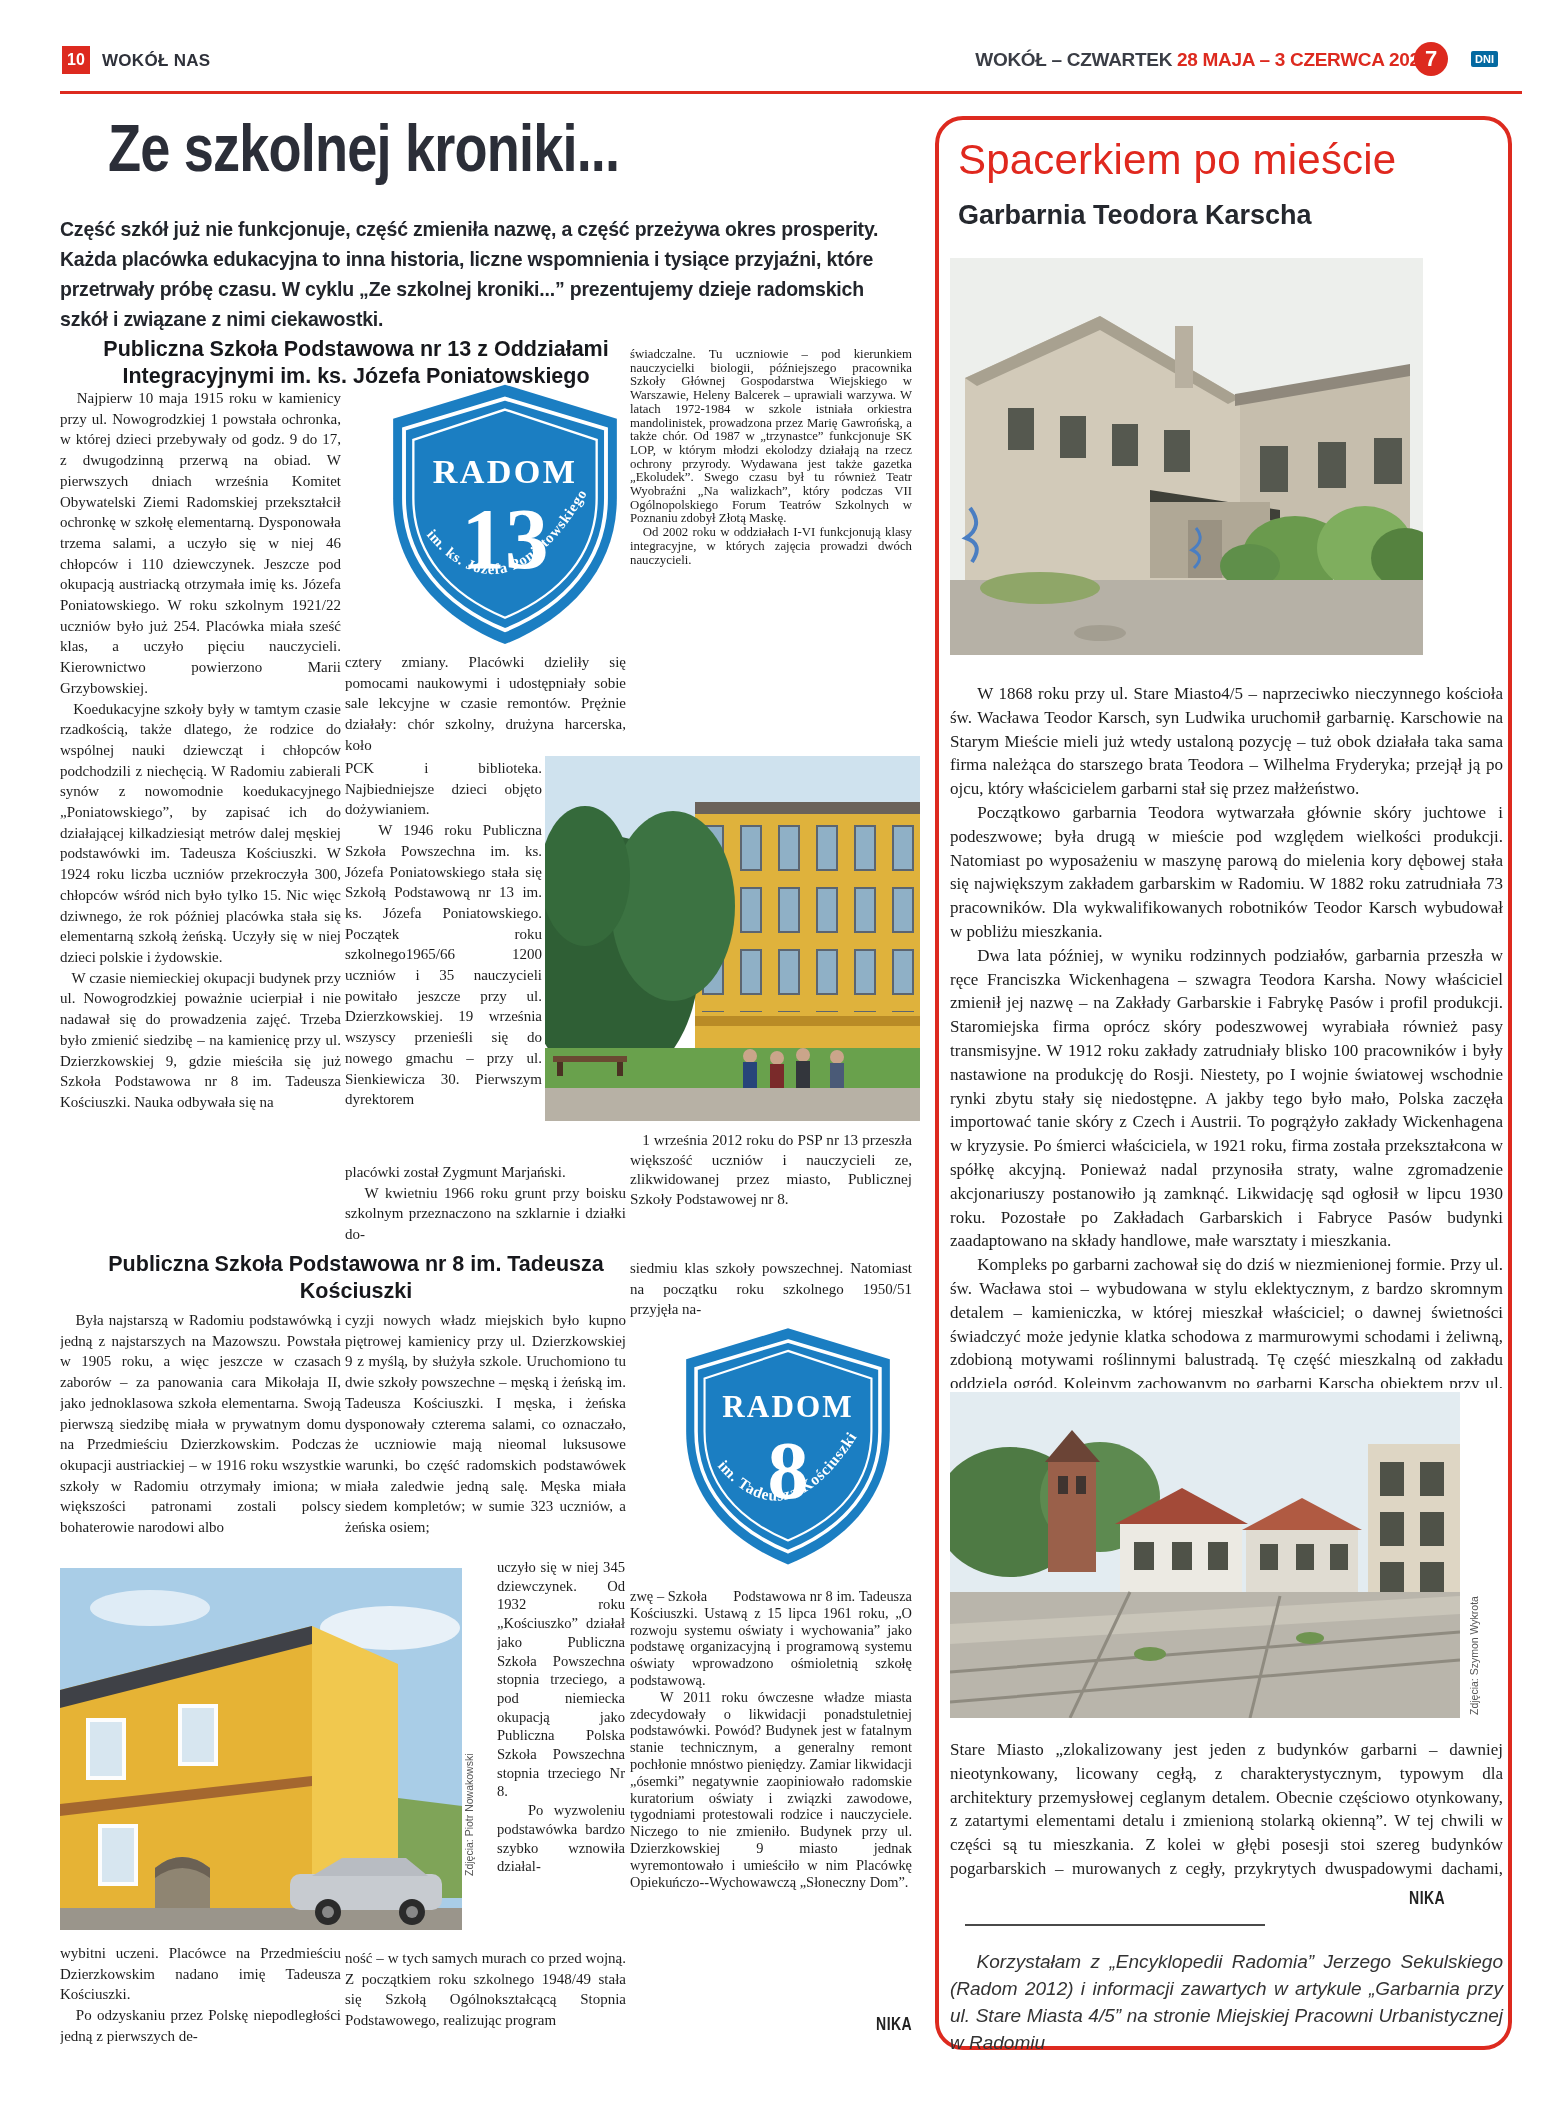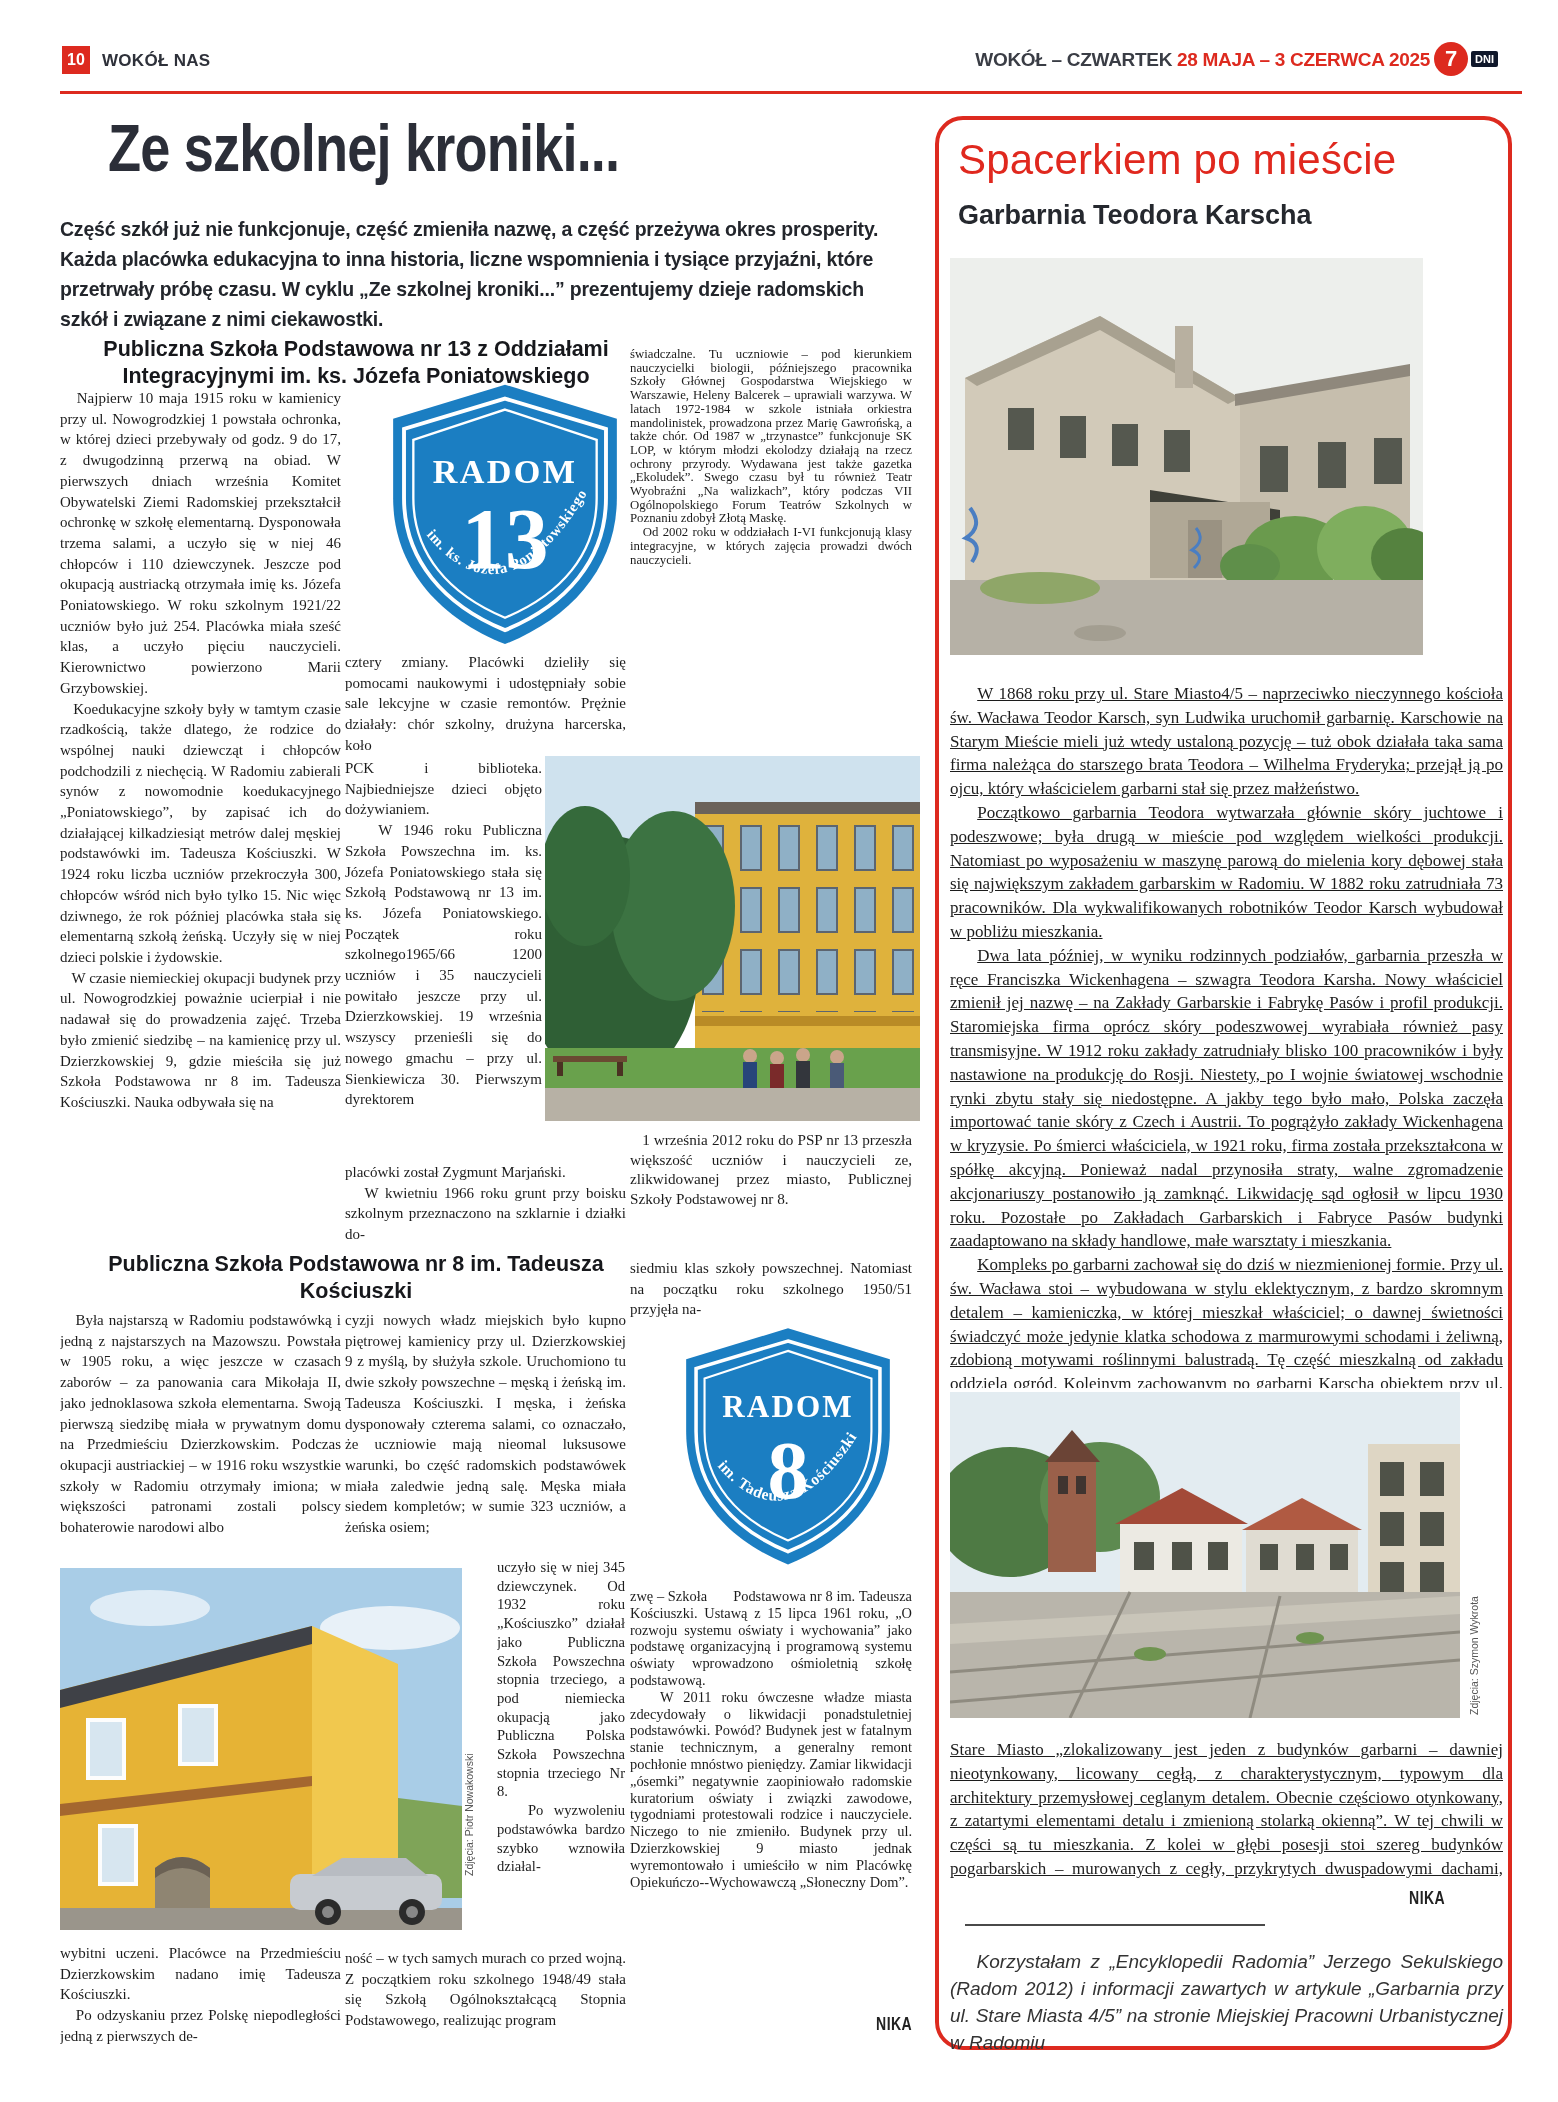--- a/index.html
+++ b/index.html
@@ -8,21 +8,21 @@
   .abs{position:absolute;}
   
   .pagenum{left:62px;top:46px;width:28px;height:28px;background:#dd2a1f;color:#fff;
            font:bold 16px "Liberation Sans",sans-serif;display:flex;align-items:center;justify-content:center;}
   .section{left:102px;top:51px;font:bold 17px "Liberation Sans",sans-serif;color:#2e313a;letter-spacing:.3px;}
   .dateline{right:128px;top:49px;font:bold 19px "Liberation Sans",sans-serif;letter-spacing:-.3px;white-space:nowrap;}
   .dateline .d1{color:#3a3d45;} .dateline .d2{color:#dd2a1f;}
   .logo7{right:60px;top:42px;display:flex;align-items:center;gap:3px;}
   .logo7 .circ{width:34px;height:34px;border-radius:50%;background:#dd2a1f;color:#fff;
                font:bold 22px "Liberation Sans",sans-serif;display:flex;align-items:center;justify-content:center;}
-  .logo7 .dni{background:#0f172a;color:#fff;font:bold 11px "Liberation Sans",sans-serif;padding:2px 4px;border-radius:2px;}
+  .logo7 .dni{background:#0369a1;color:#fff;font:bold 11px "Liberation Sans",sans-serif;padding:2px 4px;border-radius:2px;margin-left:20px;}
   .toprule{left:60px;top:91px;width:1462px;height:3px;background:#dd2a1f;}
   
   .headline{left:108px;top:110px;width:740px;font:bold 66px "Liberation Sans",sans-serif;color:#2b2e38;
             transform:scaleX(.82);transform-origin:0 50%;white-space:nowrap;letter-spacing:-1px;}
   .lead{left:60px;top:214px;width:898px;font:bold 20.5px "Liberation Sans",sans-serif;color:#23262c;
         line-height:30px;transform:scaleX(.95);transform-origin:0 0;letter-spacing:-.2px;text-align:left;}
   .art-head{font:bold 21.5px "Liberation Sans",sans-serif;color:#17181c;text-align:center;line-height:27px;}
   .coltext{font-family:"Liberation Serif",serif;text-align:justify;white-space:pre-wrap;overflow:hidden;color:#1c1c1c;}
   .body-m{font-size:15px;line-height:20.7px;}
   .body-m2{font-size:14.4px;line-height:16.8px;}
@@ -31,21 +31,21 @@
   .caption{font-size:15.2px;line-height:19.5px;}
   .nika{font:bold 18px "Liberation Sans",sans-serif;color:#222;transform:scaleX(.78);transform-origin:100% 0;
         text-align:right;letter-spacing:.5px;}
   .vcredit{writing-mode:vertical-rl;transform:rotate(180deg);font:10.5px "Liberation Sans",sans-serif;color:#555;
            text-align:center;}
   
   .sbox{left:935px;top:116px;width:569px;height:1926px;border:4px solid #dd2a1f;border-radius:28px;background:#fff;}
   .kicker{left:958px;top:136px;width:540px;font:42px "Liberation Sans",sans-serif;color:#e0281e;letter-spacing:.2px;}
   .sbtitle{left:958px;top:200px;width:540px;font:bold 27px "Liberation Sans",sans-serif;color:#25282e;}
   .sbtext{font-family:"Liberation Serif",serif;font-size:17px;line-height:23.8px;text-align:justify;color:#1c1c1c;}
-  .sbtext p{margin:0;text-indent:1.6em;text-decoration:underline;}
+  .sbtext p{margin:0;text-indent:1.6em;}
   .footnote{font:italic 19px "Liberation Sans",sans-serif;color:#333;line-height:27px;text-align:justify;text-indent:1.4em;}
   .divider{height:2px;background:#4a4a4a;}
   .photo{overflow:hidden;}
   svg text{font-family:"Liberation Serif",serif;}
 </style>
 </head>
 <body>
 
 <div class="page">
 

